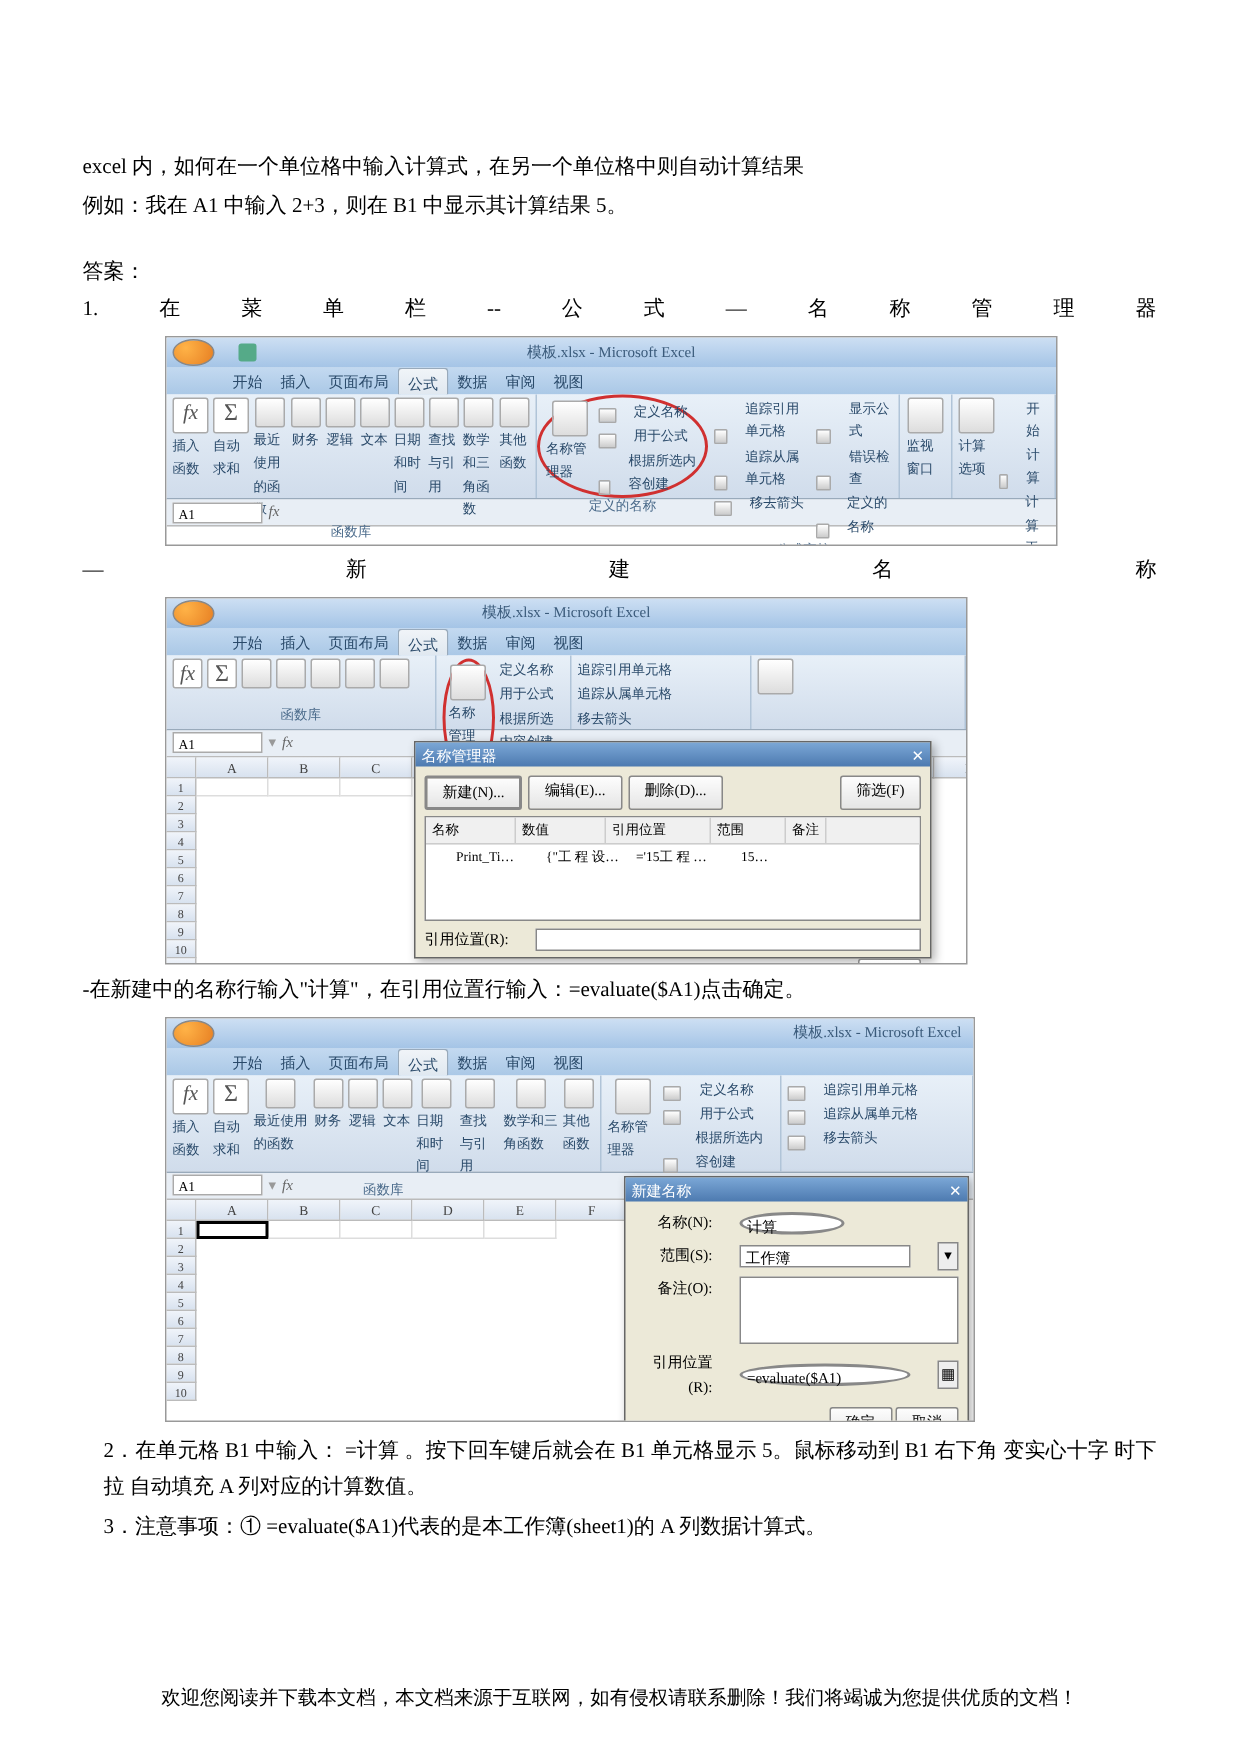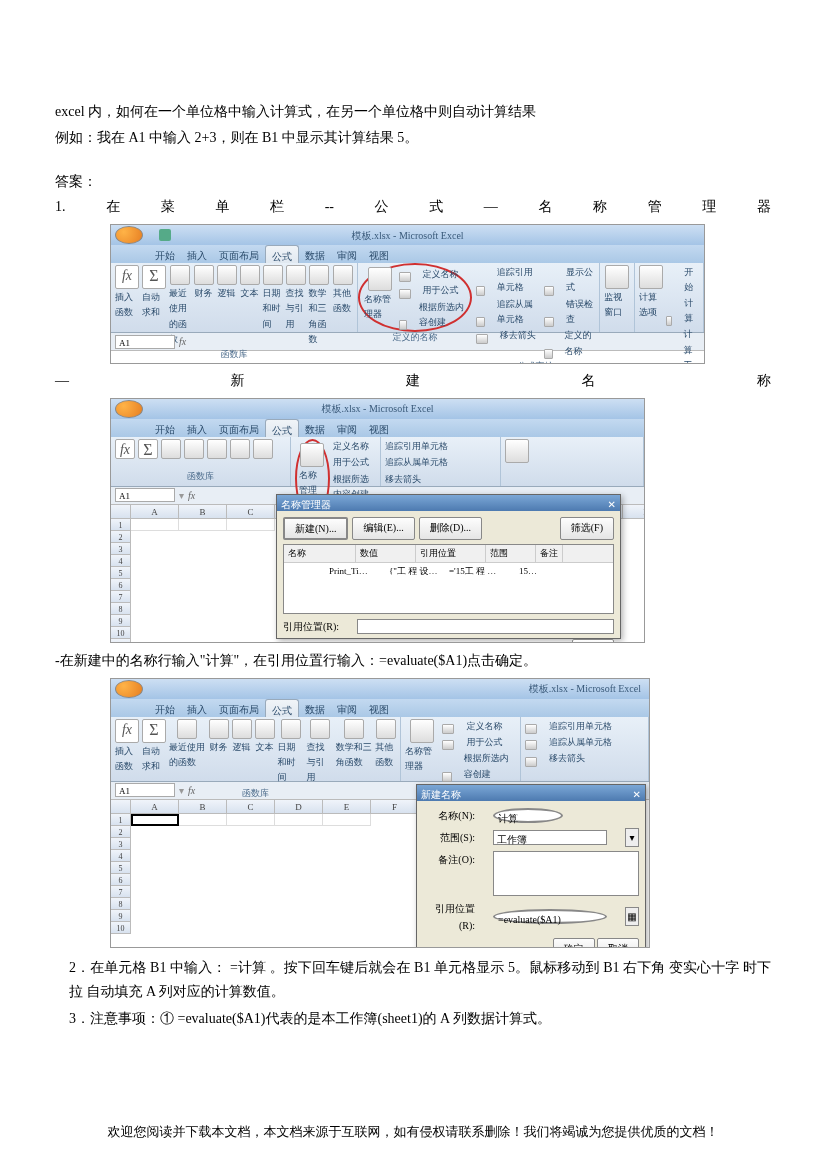--- a/index.html
+++ b/index.html
@@ -48,21 +48,21 @@
   .dialog { position: absolute; background: #ece9d8; border: 1px solid #666; box-shadow: 2px 2px 6px rgba(0,0,0,.3); font-size: 10px; }
   .dialog-title { background: linear-gradient(#7ba7d6,#4d7ab0); color: #fff; height: 16px; padding: 1px 4px; display: flex; justify-content: space-between; }
   .dialog-body { padding: 6px; }
   .dlg-btn { display: inline-block; padding: 1px 10px; background: linear-gradient(#fdfdfd,#e5e5e5); border: 1px solid #888; border-radius: 2px; font-size: 10px; }
   .dlg-row { display: flex; gap: 18px; align-items: center; margin-bottom: 4px; }
   .dlg-label { width: 52px; text-align: right; }
   .dlg-input { background: #fff; border: 1px solid #888; height: 15px; padding: 0 3px; font-size: 10px; }
   .list-box { background: #fff; border: 1px solid #888; }
   .list-hdr { display: flex; background: #f0f0f0; border-bottom: 1px solid #ccc; }
   .list-hdr span { padding: 1px 4px; border-right: 1px solid #ccc; font-size: 9px; }
-  .list-row { display: flex; font-size: 9px; padding: 1px 16px; margin-left: 25px; }
+  .list-row { display: flex; font-size: 9px; padding: 1px 16px; }
   .list-row span { padding: 0 4px; }
   .footer-text { margin-top: 90px; text-align: center; font-size: 13px; }
   .step-list { padding-left: 14px; margin-top: 8px; }
   .step-item { margin-bottom: 4px; text-align: justify; }
 </style>
 </head>
 <body>
 
 <div class="para">excel 内，如何在一个单位格中输入计算式，在另一个单位格中则自动计算结果</div>
 <div class="para">例如：我在 A1 中输入 2+3，则在 B1 中显示其计算结果 5。</div>
@@ -342,21 +342,21 @@
     <div class="dialog-body">
       <div style="display:flex;gap:4px;margin-bottom:4px">
         <span class="dlg-btn circle-red" style="border-width:2px">新建(N)...</span>
         <span class="dlg-btn">编辑(E)...</span>
         <span class="dlg-btn">删除(D)...</span>
         <span style="flex:1"></span>
         <span class="dlg-btn">筛选(F)</span>
       </div>
       <div class="list-box" style="height:70px">
         <div class="list-hdr">
-            <span style="width:72px">名称</span>
+            <span style="width:60px">名称</span>
             <span style="width:60px">数值</span>
             <span style="width:70px">引用位置</span>
             <span style="width:50px">范围</span>
             <span>备注</span>
           </div>
         <div class="list-row">
             <span style="width:60px">Print_Ti…</span>
             <span style="width:60px">{"工 程 设…</span>
             <span style="width:70px">='15工 程 …</span>
             <span>15…</span>

